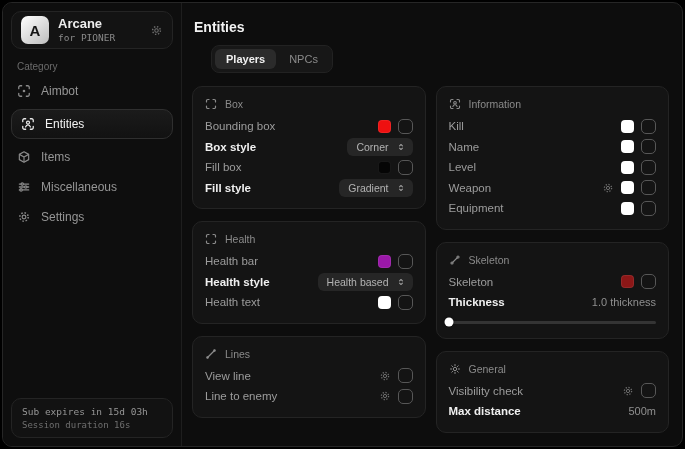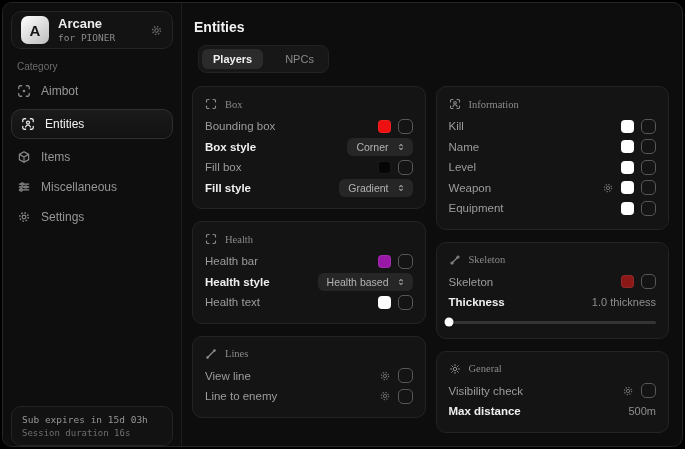--- a/index.html
+++ b/index.html
@@ -17,37 +17,37 @@
   .app-name { font-size:13px; font-weight:700; color:#ededed; }
   .app-sub  { font-size:9.5px; color:#8a8a8a; font-family:"DejaVu Sans Mono", monospace; }
   .side-gear { color:#6e6e6e; display:flex; }
   .category { margin:12px 14px 4px; font-size:10px; color:#6b6b6b; }
   .nav { display:flex; flex-direction:column; }
   .nav-item { display:flex; align-items:center; gap:10px; padding:8px 14px; color:#969696; font-size:12px; cursor:pointer; }
   .nav-item .nicon { display:flex; color:#8a8a8a; }
   .nav-item.active { margin:3px 8px; padding:7px 9px; border:1px solid #2f2f2f; border-radius:10px;
                      background:linear-gradient(180deg,#1b1b1b,#121212); color:#f2f2f2; }
   .nav-item.active .nicon { color:#e6e6e6; }
-  .side-footer { position:absolute; left:8px; right:8px; bottom:0; border:1px solid #242424; border-radius:10px;
+  .side-footer { position:absolute; left:8px; right:8px; bottom:8px; border:1px solid #242424; border-radius:10px;
                  background:#121212; padding:7px 10px; font-family:"DejaVu Sans Mono", monospace; }
   .sub-line1 { font-size:9.5px; color:#969696; white-space:nowrap; }
   .sub-line2 { font-size:9px; color:#6f6f6f; margin-top:3px; white-space:nowrap; }
 
   
   .main { flex:1; padding:12px 13px 12px 10px; position:relative; }
   .main-title { font-size:14px; font-weight:700; color:#f2f2f2; margin:4px 0 10px 2px; }
-  .tabs { display:inline-flex; background:#171717; border:1px solid #222; border-radius:8px; padding:3px; gap:11px; margin-left:6px; }
+  .tabs { display:inline-flex; background:#171717; border:1px solid #222; border-radius:8px; padding:3px; gap:2px; margin-left:19px; }
   .tab { font-size:11px; color:#8a8a8a; padding:4px 11px; border-radius:6px; cursor:pointer; }
   .tab.active { background:#2b2b2b; color:#f0f0f0; font-weight:700; }
   .columns { display:flex; gap:10px; margin-top:13px; }
   .col { display:flex; flex-direction:column; gap:12px; flex:1; }
 
   .card { background:#141414; border:1px solid #242424; border-radius:10px; padding:9px 12px 10px; }
   .card-header { display:flex; align-items:center; gap:8px; color:#8b8b8b;
-                 font-family:Liberation Serif, serif; font-size:10.5px; margin:2px 0 6px; }
+                 font-family:Liberation Sans, sans-serif; font-size:10.5px; margin:2px 0 6px; }
   .card-header .hicon { display:flex; color:#8b8b8b; }
   .row { display:flex; align-items:center; height:20.5px; }
   .lbl { flex:1; font-size:11.5px; color:#9c9c9c; }
   .lbl.strong { color:#f0f0f0; font-weight:700; }
   .controls { display:flex; align-items:center; gap:7px; }
   .swatch { width:13px; height:13px; border-radius:4px; border:1px solid rgba(255,255,255,0.08); flex:none; }
   .checkbox { width:15px; height:15px; border:1.5px solid #575757; border-radius:5px; background:transparent; flex:none; cursor:pointer; }
   .dropdown { display:flex; align-items:center; gap:7px; background:#262626; border-radius:6px;
               padding:3px 7px 3px 9px; color:#b3b3b3; font-size:10.5px; cursor:pointer; }
   .dd-icon { display:flex; color:#9a9a9a; }

